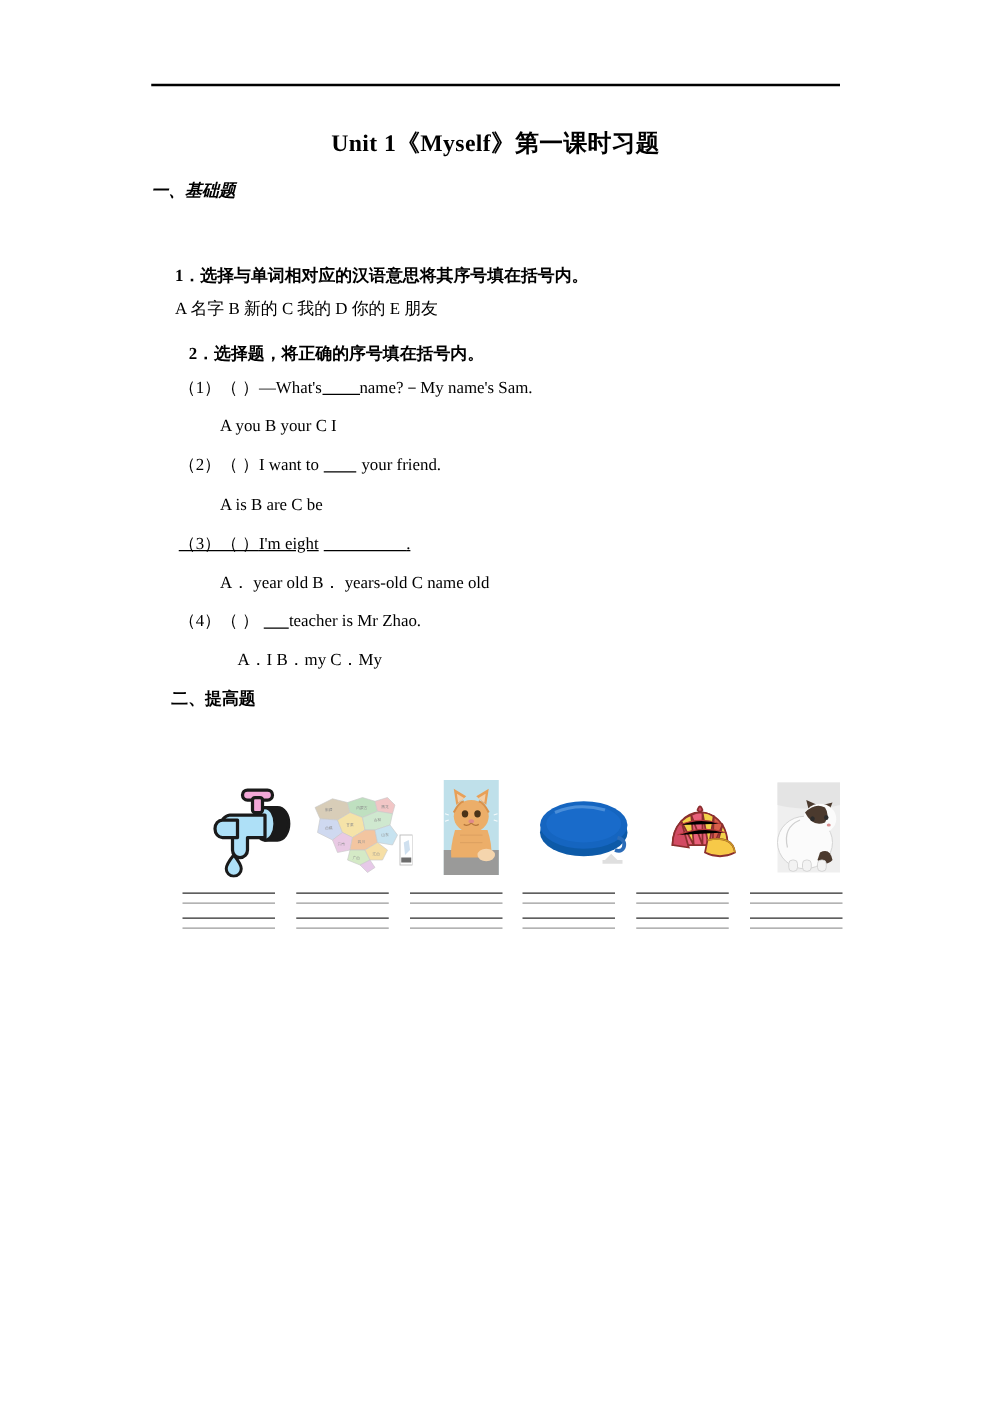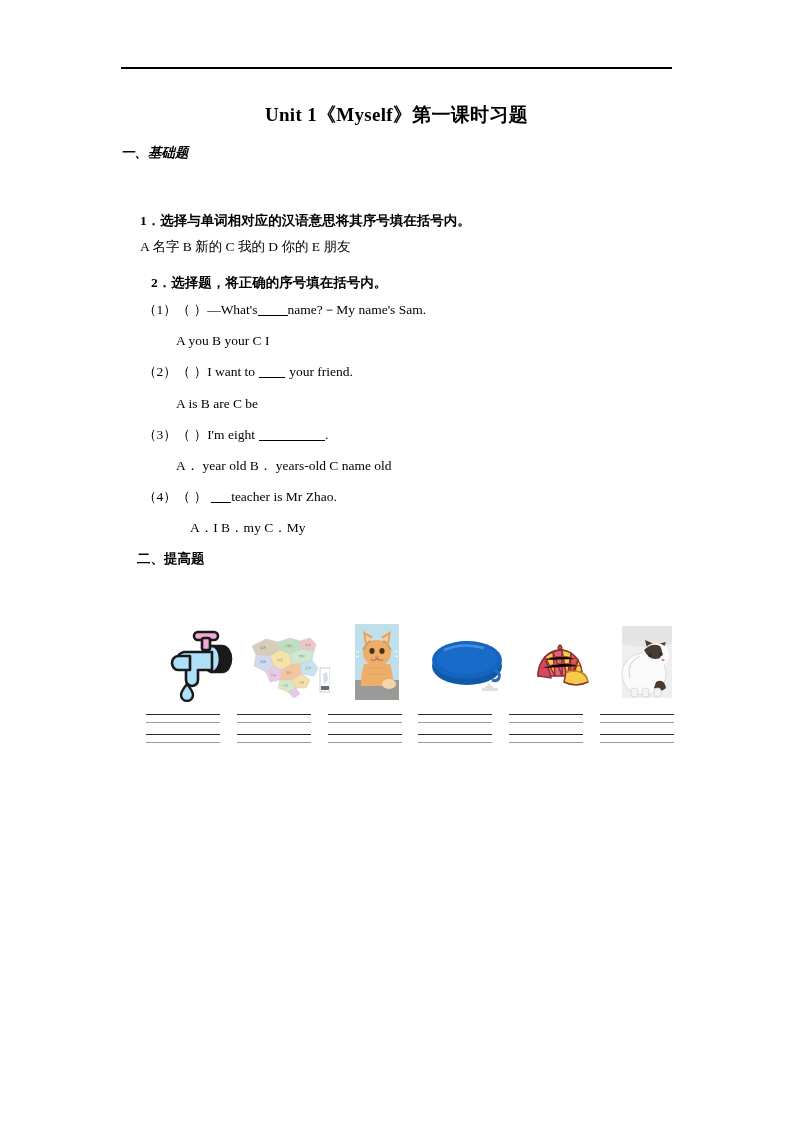--- a/index.html
+++ b/index.html
@@ -165,21 +165,21 @@
   <div class="line body-txt" style="left:143px; top:303px;">
     <span>（1）（   ）</span><span>—What's</span><span class="blank-m"></span><span>name?－My name's Sam.</span>
   </div>
   <div class="line body-txt" style="left:176px; top:334px;">A you    B your    C I</div>
 
   <div class="line body-txt" style="left:143px; top:365px;">
     <span>（2）（   ）</span><span>I want to</span><span class="sp-s"></span><span class="blank-s"></span><span class="sp-s"></span><span>your friend.</span>
   </div>
   <div class="line body-txt" style="left:176px; top:397px;">A is    B are    C be</div>
 
-  <div class="line body-txt" style="left:143px; top:428px;">
+  <div class="line body-txt" style="left:143px; top:428px;text-decoration:underline;">
     <span>（3）（   ）</span><span>I'm eight</span><span class="sp-s"></span><span class="blank-l"></span><span>.</span>
   </div>
   <div class="line body-txt" style="left:176px; top:459px;">A．   year old   B．   years-old     C name old</div>
 
   <div class="line body-txt" style="left:143px; top:490px;">
     <span>（4）（   ）</span><span class="sp-s"></span><span class="blank-xs"></span><span>teacher is Mr Zhao.</span>
   </div>
   <div class="line body-txt" style="left:190px; top:521px;">A．I   B．my   C．My</div>
 
   <div class="line sec-head" style="left:137px; top:552px;">二、提高题</div>

